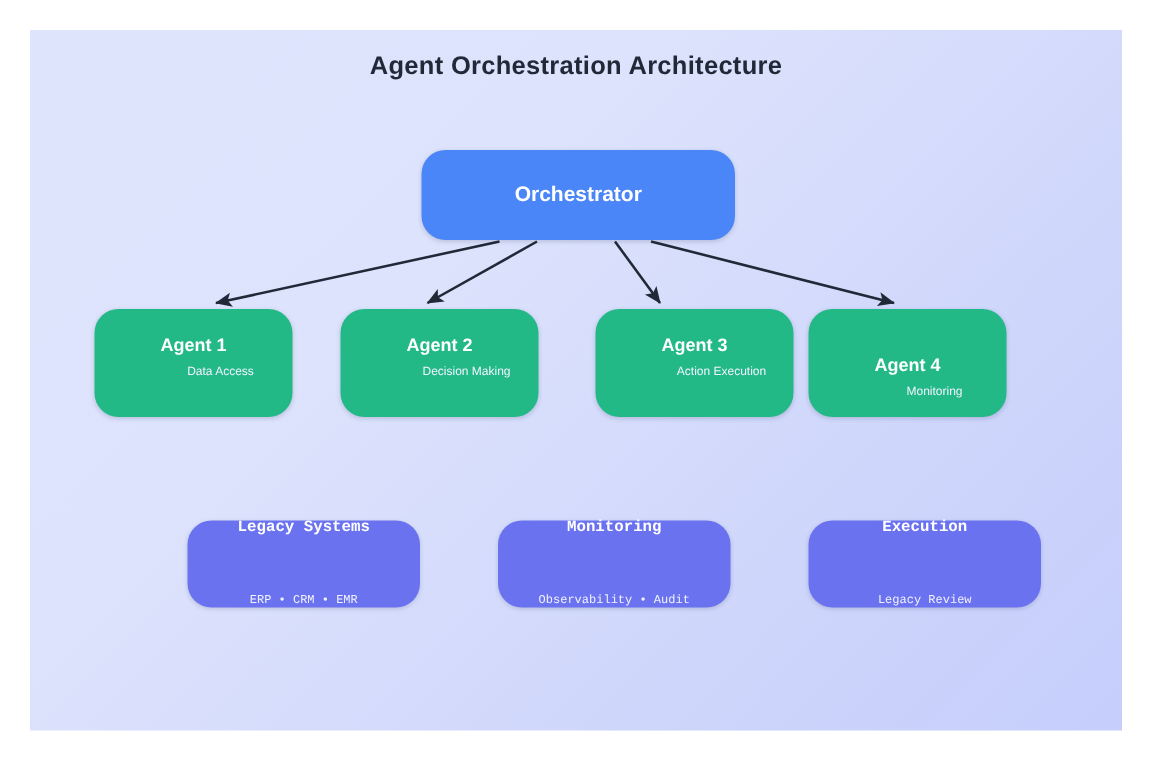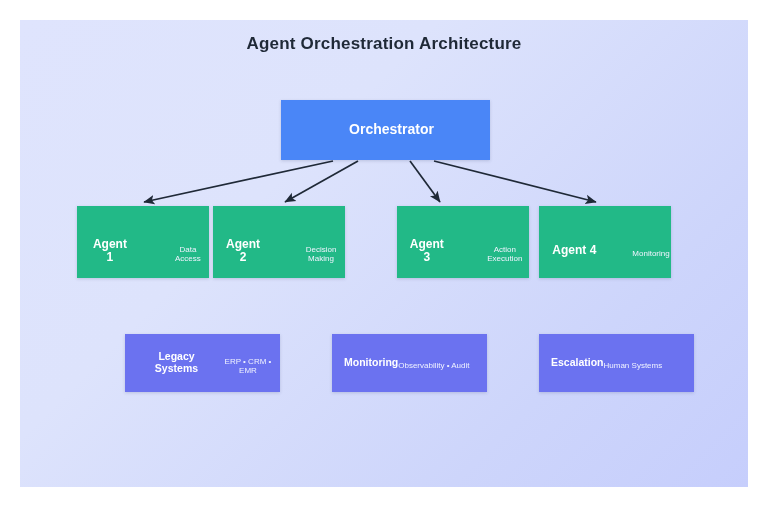--- a/index.html
+++ b/index.html
@@ -50,27 +50,27 @@
     left: 0;
     top: 0;
     width: 728px;
     height: 467px;
     pointer-events: none;
   }
 
   .node {
     position: absolute;
     box-sizing: border-box;
-    border-radius: 0;
+    border-radius: 16px;
     display: flex;
+    flex-direction: column;
     align-items: center;
     color: #ffffff;
     text-align: center;
     box-shadow: 0 1px 3px rgba(40, 50, 90, 0.18);
-    padding-left: 12px;
   }
 
   .node-title {
     font-weight: bold;
     line-height: 1.1;
   }
 
   .node-sub {
     line-height: 1.15;
     color: #f0f3ff;
@@ -93,32 +93,33 @@
     top: 186px;
     width: 132px;
     height: 72px;
     background: #22b987;
     justify-content: flex-start;
     padding-top: 18px;
   }
   .agent .node-title { font-size: 12px; }
   .agent .node-sub { font-size: 8px; margin-top: 6px; margin-left: 36px; }
 
-  #agent-1 { left: 57px; }
-  #agent-2 { left: 193px; }
+  #agent-1 { left: 43px; }
+  #agent-2 { left: 207px; }
   #agent-3 { left: 377px; }
   #agent-4 { left: 519px; justify-content: center; }
 
   
   .support {
-    top: 314px;
+    top: 327px;
     width: 155px;
     height: 58px;
     background: #6b72f0;
-    justify-content: flex-start;
+    justify-content: space-between;
+    font-family: Liberation Mono, monospace;
   }
   .support .node-title { font-size: 10.5px; }
   .support .node-sub { font-size: 8px; margin-top: 6px; }
 
   #support-legacy     { left: 105px; }
   #support-monitoring { left: 312px; }
   #support-escalation { left: 519px; }
 </style>
 </head>
 <body>
@@ -170,18 +171,18 @@
       <div class="node-title">Legacy Systems</div>
       <div class="node-sub">ERP • CRM • EMR</div>
     </div>
 
     <div class="node support" id="support-monitoring">
       <div class="node-title">Monitoring</div>
       <div class="node-sub">Observability • Audit</div>
     </div>
 
     <div class="node support" id="support-escalation">
-      <div class="node-title">Escalation</div>
-      <div class="node-sub">Human Systems</div>
+      <div class="node-title">Execution</div>
+      <div class="node-sub">Legacy Review</div>
     </div>
 
   </div>
 </div>
 
 </body></html>

